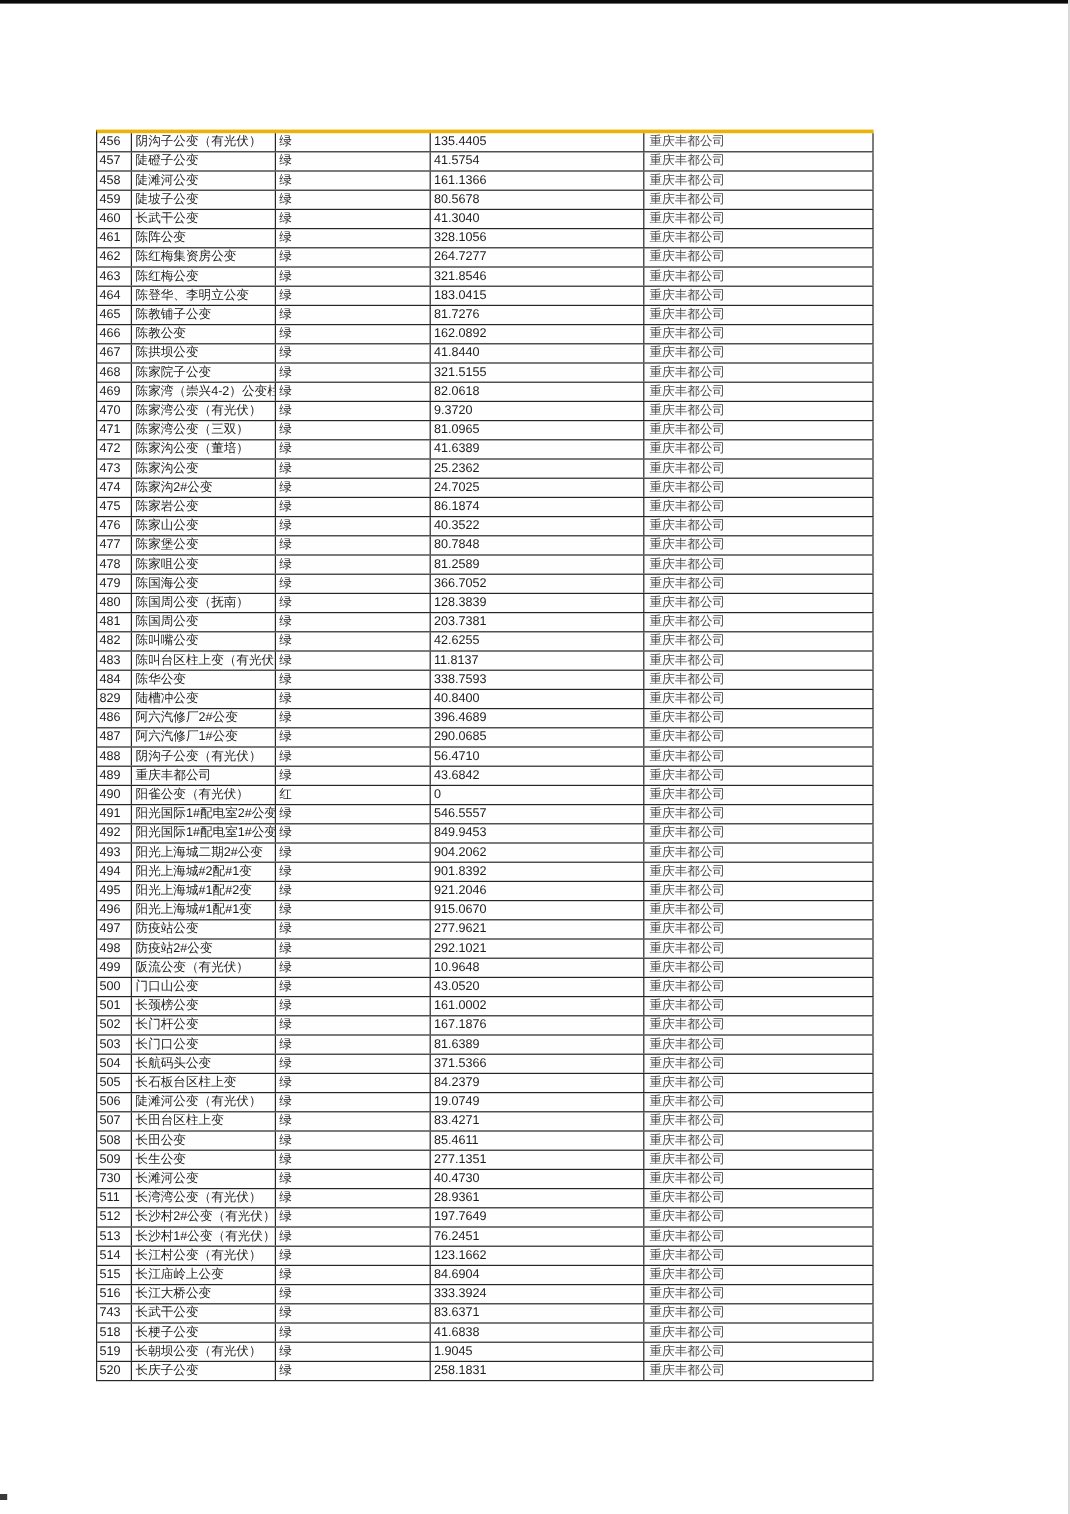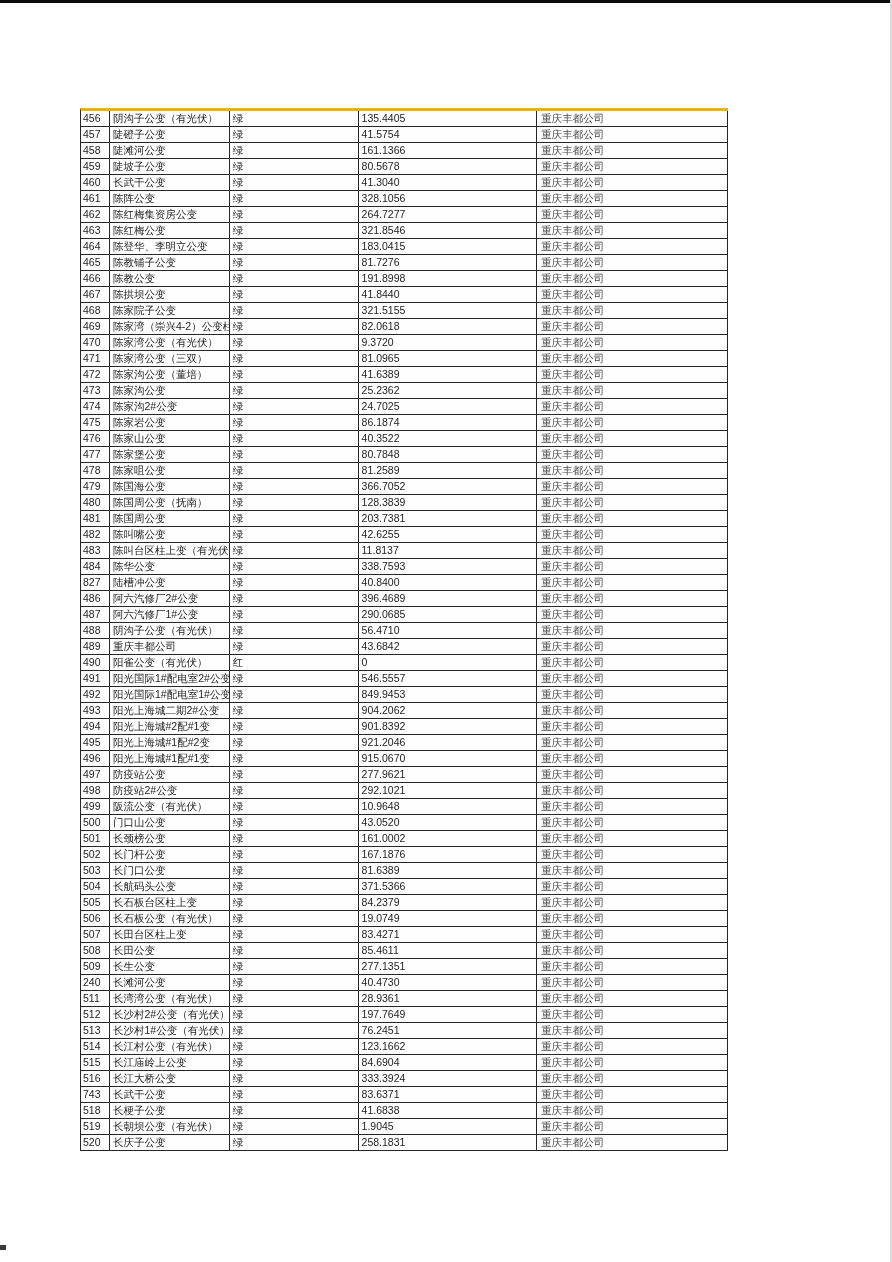--- a/index.html
+++ b/index.html
@@ -139,21 +139,21 @@
           <div class="tcell c0">465</div>
           <div class="tcell c1">陈教铺子公变</div>
           <div class="tcell c2">绿</div>
           <div class="tcell c3">81.7276</div>
           <div class="tcell c4">重庆丰都公司</div>
         </div>
         <div class="trow">
           <div class="tcell c0">466</div>
           <div class="tcell c1">陈教公变</div>
           <div class="tcell c2">绿</div>
-          <div class="tcell c3">191.8998</div>
+          <div class="tcell c3">162.0892</div>
           <div class="tcell c4">重庆丰都公司</div>
         </div>
         <div class="trow">
           <div class="tcell c0">467</div>
           <div class="tcell c1">陈拱坝公变</div>
           <div class="tcell c2">绿</div>
           <div class="tcell c3">41.8440</div>
           <div class="tcell c4">重庆丰都公司</div>
         </div>
         <div class="trow">
@@ -269,21 +269,21 @@
           <div class="tcell c4">重庆丰都公司</div>
         </div>
         <div class="trow">
           <div class="tcell c0">484</div>
           <div class="tcell c1">陈华公变</div>
           <div class="tcell c2">绿</div>
           <div class="tcell c3">338.7593</div>
           <div class="tcell c4">重庆丰都公司</div>
         </div>
         <div class="trow">
-          <div class="tcell c0">827</div>
+          <div class="tcell c0">829</div>
           <div class="tcell c1">陆槽冲公变</div>
           <div class="tcell c2">绿</div>
           <div class="tcell c3">40.8400</div>
           <div class="tcell c4">重庆丰都公司</div>
         </div>
         <div class="trow">
           <div class="tcell c0">486</div>
           <div class="tcell c1">阿六汽修厂2#公变</div>
           <div class="tcell c2">绿</div>
           <div class="tcell c3">396.4689</div>
@@ -417,21 +417,21 @@
         </div>
         <div class="trow">
           <div class="tcell c0">505</div>
           <div class="tcell c1">长石板台区柱上变</div>
           <div class="tcell c2">绿</div>
           <div class="tcell c3">84.2379</div>
           <div class="tcell c4">重庆丰都公司</div>
         </div>
         <div class="trow">
           <div class="tcell c0">506</div>
-          <div class="tcell c1">长石板公变（有光伏）</div>
+          <div class="tcell c1">陡滩河公变（有光伏）</div>
           <div class="tcell c2">绿</div>
           <div class="tcell c3">19.0749</div>
           <div class="tcell c4">重庆丰都公司</div>
         </div>
         <div class="trow">
           <div class="tcell c0">507</div>
           <div class="tcell c1">长田台区柱上变</div>
           <div class="tcell c2">绿</div>
           <div class="tcell c3">83.4271</div>
           <div class="tcell c4">重庆丰都公司</div>
@@ -444,21 +444,21 @@
           <div class="tcell c4">重庆丰都公司</div>
         </div>
         <div class="trow">
           <div class="tcell c0">509</div>
           <div class="tcell c1">长生公变</div>
           <div class="tcell c2">绿</div>
           <div class="tcell c3">277.1351</div>
           <div class="tcell c4">重庆丰都公司</div>
         </div>
         <div class="trow">
-          <div class="tcell c0">240</div>
+          <div class="tcell c0">730</div>
           <div class="tcell c1">长滩河公变</div>
           <div class="tcell c2">绿</div>
           <div class="tcell c3">40.4730</div>
           <div class="tcell c4">重庆丰都公司</div>
         </div>
         <div class="trow">
           <div class="tcell c0">511</div>
           <div class="tcell c1">长湾湾公变（有光伏）</div>
           <div class="tcell c2">绿</div>
           <div class="tcell c3">28.9361</div>

